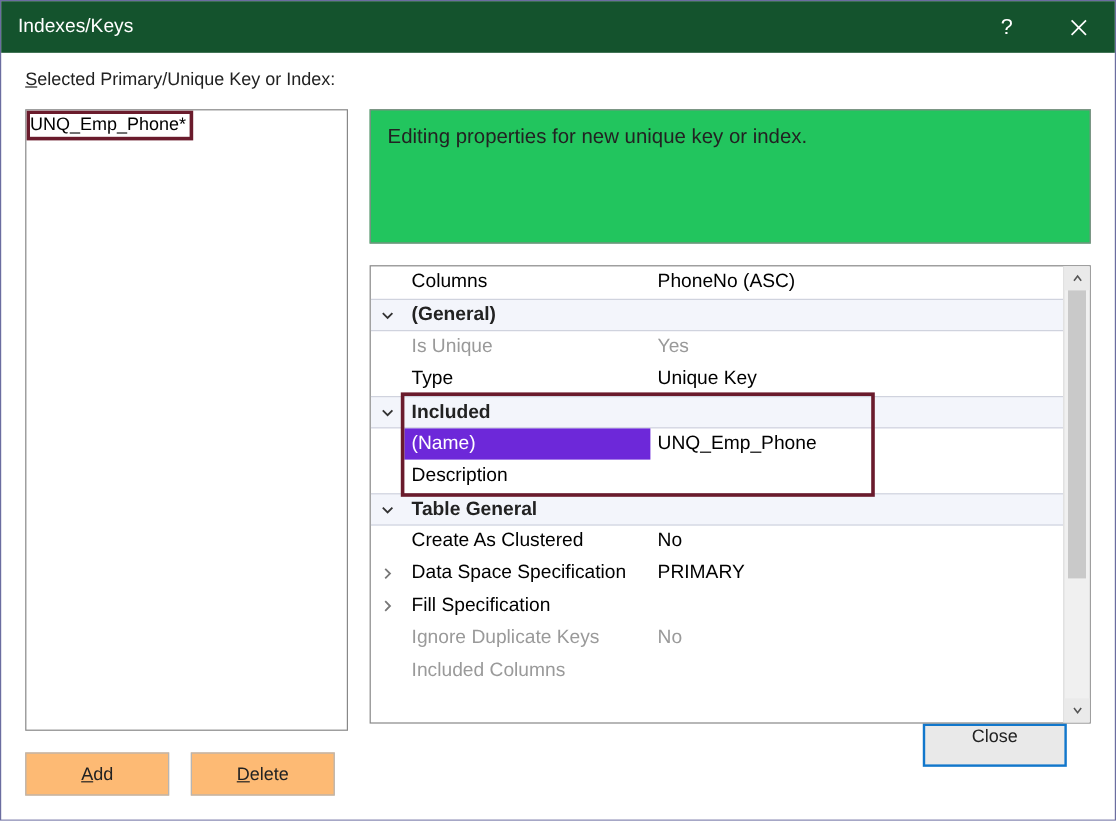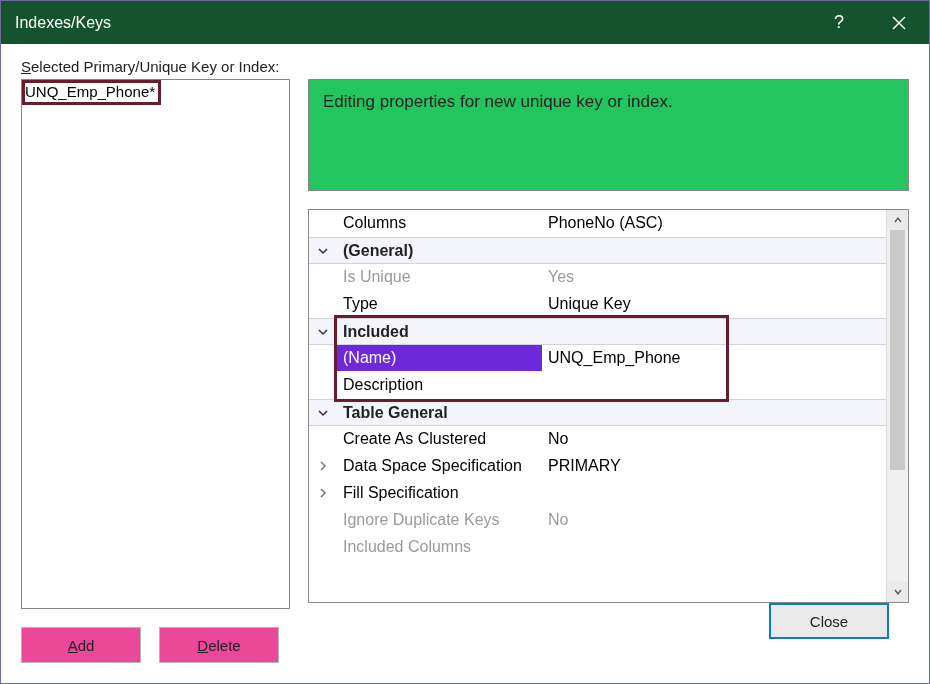--- a/index.html
+++ b/index.html
@@ -4,49 +4,49 @@
 <style>
   * { box-sizing: border-box; margin: 0; padding: 0; }
   html, body { width: 930px; height: 684px; font-family: "Segoe UI", Arial, sans-serif; font-size: 15px; background: #fff; overflow: hidden; }
   .window { width: 930px; height: 684px; display: flex; flex-direction: column; border: 1px solid #6b6da0; }
   .titlebar { background: #14532d; height: 43px; display: flex; align-items: center; color: #fff; padding-left: 14px; font-size: 16px; }
   .titlebar-spacer { flex: 1; }
   .titlebar-btn { width: 60px; height: 43px; display: flex; align-items: center; justify-content: center; color: #fff; font-size: 18px; }
   .titlebar-btn.help { font-size: 18px; }
   .titlebar-btn.close svg { width: 14px; height: 14px; }
   .content { flex: 1; padding: 14px 20px 20px 20px; display: flex; flex-direction: column; }
-  .section-label { font-size: 15px; color: #222; margin-bottom: 4px; }
+  .section-label { font-size: 15px; color: #222; margin-bottom: 16px; }
   .section-label .ul { text-decoration: underline; }
   .main-row { flex: 1; display: flex; gap: 18px; min-height: 0; }
   .left-col { width: 269px; display: flex; flex-direction: column; }
   .listbox { flex: 1; border: 1px solid #888; background: #fff; overflow: auto; }
   .highlight-box { border: 3px solid #6a1b2c; display: inline-block; padding: 0 3px 2px 0; }
   .btn-row { display: flex; gap: 18px; margin-top: 18px; }
-  .btn { height: 36px; width: 120px; background: #ec4899; border: 1px solid #b5b5b5; display: flex; align-items: center; justify-content: center; font-size: 15px; color: #222; cursor: default; }
+  .btn { height: 36px; width: 120px; background: #fdba74; border: 1px solid #b5b5b5; display: flex; align-items: center; justify-content: center; font-size: 15px; color: #222; cursor: default; }
   .btn .ul { text-decoration: underline; }
   .right-col { flex: 1; display: flex; flex-direction: column; min-width: 0; }
   .desc-box { border: 1px solid #888; background: #22c55e; padding: 12px 14px; height: 112px; font-size: 17px; color: #222; }
   .grid-wrap { flex: 1; border: 1px solid #888; margin-top: 18px; position: relative; display: flex; }
   .grid { flex: 1; overflow: hidden; font-size: 16px; }
   .grid-row { display: flex; align-items: stretch; height: 27px; border-bottom: 1px solid rgba(0,0,0,0); }
   .exp-col { width: 28px; display: flex; align-items: center; justify-content: center; color: #444; font-size: 12px; }
   .exp-col svg { width: 10px; height: 10px; }
   .name-col { width: 205px; display: flex; align-items: center; padding-left: 6px; }
   .val-col { flex: 1; display: flex; align-items: center; padding-left: 6px; }
   .cat-row { background: #f3f5fb; font-weight: 600; color: #222; border-top: 1px solid #d0d3de; border-bottom: 1px solid #d0d3de; }
   .disabled { color: #9a9a9a; }
   .sel-name { background: #6d28d9; color: #fff; }
   .identity-box { position: absolute; border: 3px solid #6a1b2c; pointer-events: none; }
   .scrollbar { width: 22px; background: #f0f0f0; position: relative; border-left: 1px solid #ddd; }
   .scroll-up, .scroll-down { position: absolute; left: 0; right: 0; height: 20px; background: #eaeaea; display: flex; align-items: center; justify-content: center; color: #555; font-size: 9px; }
   .scroll-up { top: 0; }
   .scroll-down { bottom: 0; }
   .scroll-thumb { position: absolute; left: 3px; right: 3px; top: 20px; height: 240px; background: #c9c9c9; }
   .footer { height: 60px; display: flex; align-items: flex-start; justify-content: flex-end; padding: 0 20px 20px 0; }
-  .close-btn { height: 36px; width: 120px; background: #e9e9e9; border: 2px solid #1177cc; display: flex; align-items: center; justify-content: center; font-size: 15px; color: #222; }
+  .close-btn { height: 36px; width: 120px; background: #e9e9e9; border: 2px solid #1177cc; display: flex; justify-content: center; font-size: 15px; color: #222; }
   .identity-highlight-wrap { position: relative; }
 </style>
 </head>
 <body>
 
 <div class="window">
   <div class="titlebar">
     <span>Indexes/Keys</span>
     <div class="titlebar-spacer"></div>
     <div class="titlebar-btn help">?</div>

